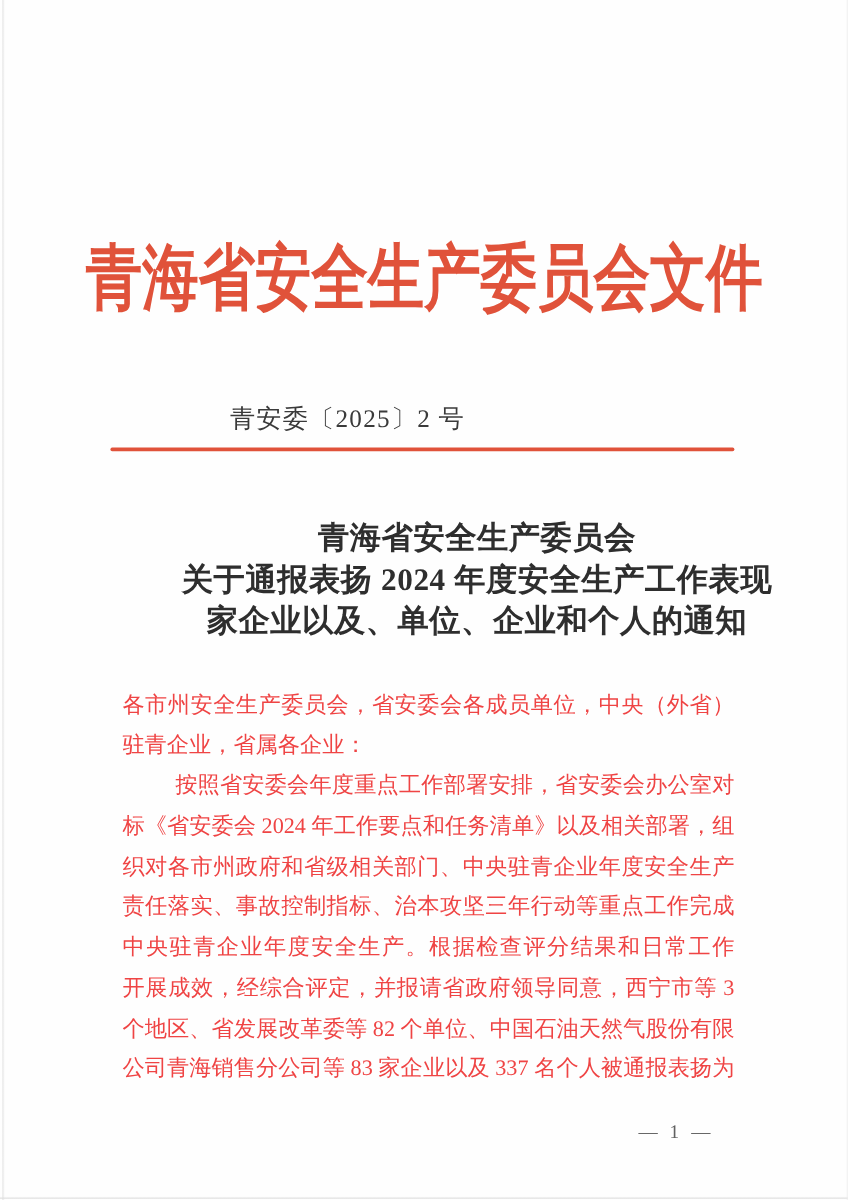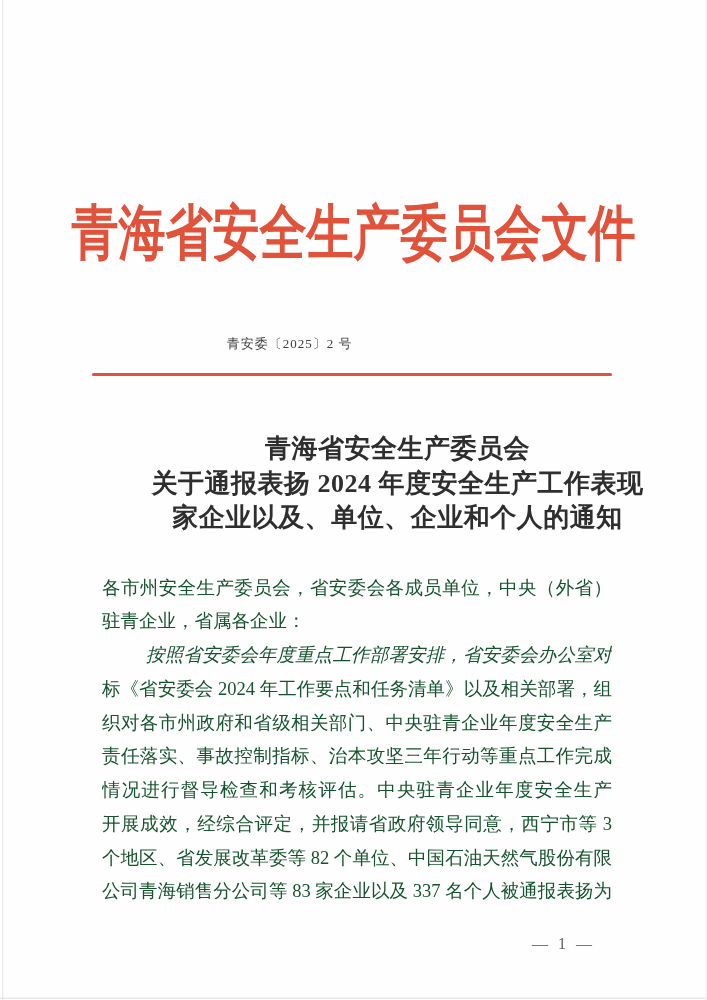--- a/index.html
+++ b/index.html
@@ -43,21 +43,21 @@
     transform-origin: top center;
     white-space: nowrap;
   }
 
   .doc-number {
     position: absolute;
     top: 335px;
     left: 0;
     width: 579px;
     text-align: center;
-    font-size: 13px;
+    font-size: 21px;
     letter-spacing: 1px;
     color: #3a3a3a;
   }
 
   .red-rule {
     position: absolute;
     top: 373px;
     left: 92px;
     width: 520px;
     height: 3px;
@@ -78,36 +78,35 @@
     padding-left: 44px;
   }
 
   .doc-body {
     position: absolute;
     top: 572px;
     left: 102px;
     width: 510px;
     font-size: 18.5px;
     line-height: 33.7px;
-    color: #14532d;
+    color: #ef4444;
   }
   .body-line {
     text-align: justify;
     text-align-last: justify;
     height: 33.7px;
     overflow: hidden;
     white-space: nowrap;
   }
   .body-line.flush-left {
     text-align-last: left;
     font-family: Liberation Mono, monospace;
   }
   .body-line.indent {
     text-indent: 44px;
-    font-style: italic;
   }
 
   .page-number {
     position: absolute;
     top: 935px;
     right: 112px;
     font-size: 16px;
     letter-spacing: 3px;
     color: #616161;
   }
@@ -133,21 +132,21 @@
     <div>家企业以及、单位、企业和个人的通知</div>
   </div>
 
   <div class="doc-body">
     <div class="body-line">各市州安全生产委员会，省安委会各成员单位，中央（外省）</div>
     <div class="body-line flush-left">驻青企业，省属各企业：</div>
     <div class="body-line indent">按照省安委会年度重点工作部署安排，省安委会办公室对</div>
     <div class="body-line">标《省安委会 2024 年工作要点和任务清单》以及相关部署，组</div>
     <div class="body-line">织对各市州政府和省级相关部门、中央驻青企业年度安全生产</div>
     <div class="body-line">责任落实、事故控制指标、治本攻坚三年行动等重点工作完成</div>
-    <div class="body-line">情况进行督导检查和考核评估。中央驻青企业年度安全生产</div>
+    <div class="body-line">中央驻青企业年度安全生产。根据检查评分结果和日常工作</div>
     <div class="body-line">开展成效，经综合评定，并报请省政府领导同意，西宁市等 3</div>
     <div class="body-line">个地区、省发展改革委等 82 个单位、中国石油天然气股份有限</div>
     <div class="body-line">公司青海销售分公司等 83 家企业以及 337 名个人被通报表扬为</div>
   </div>
 
   <div class="page-number">— 1 —</div>
 
 </div>
 
 </body></html>

